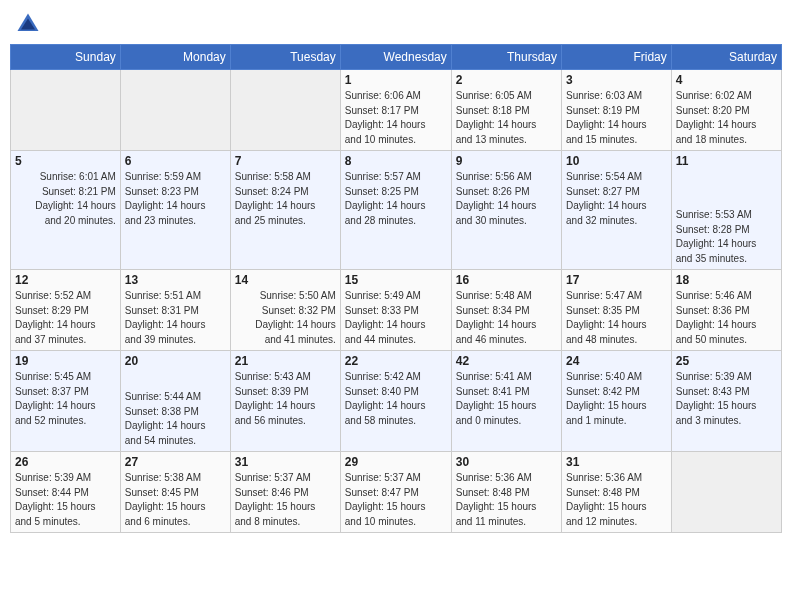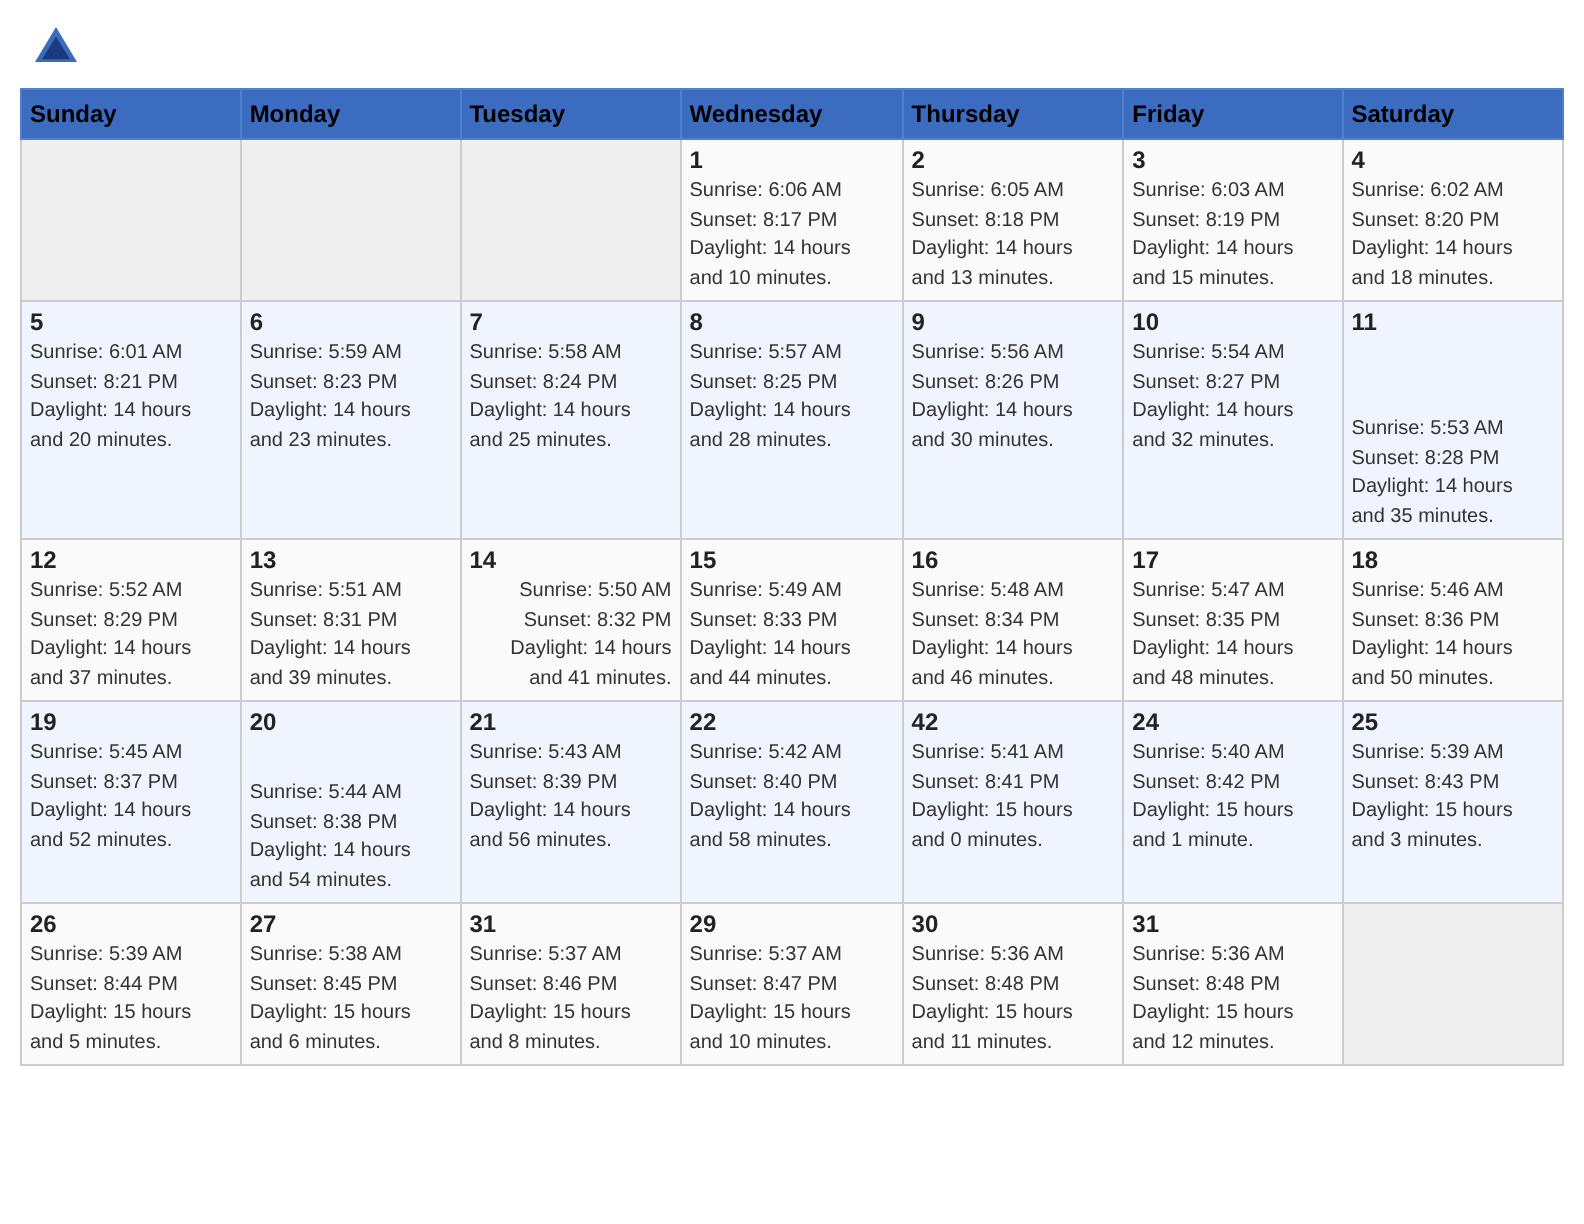--- a/index.html
+++ b/index.html
@@ -49,25 +49,25 @@
       color: #444;
       margin-top: 2px;
     }
     .calendar {
       width: 100%;
       border-collapse: collapse;
       font-size: 10.5px;
     }
     .calendar th {
       background: #3b6cc0;
-      color: #000000;
+      color: #ffffff;
       padding: 5px 4px;
-      text-align: left;
+      text-align: right;
       font-size: 12px;
-      font-weight: bold;
+      font-weight: normal;
       border: 1px solid #5080d0;
     }
     .calendar td {
       border: 1px solid #ccc;
       vertical-align: top;
       padding: 3px 4px;
       width: 113px;
       min-height: 80px;
       background: #fff;
     }
@@ -151,21 +151,21 @@
           <div class="day-num">4</div>
           <div class="day-info" style="white-space: pre-line;">Sunrise: 6:02 AM
 Sunset: 8:20 PM
 Daylight: 14 hours
 and 18 minutes.</div>
         </td>
       </tr>
       <tr>
         <td>
           <div class="day-num">5</div>
-          <div class="day-info" style="white-space: pre-line;">Sunrise: 6:01 AM
+          <div class="day-info" style="white-space: pre-line; text-align: right;">Sunrise: 6:01 AM
 Sunset: 8:21 PM
 Daylight: 14 hours
 and 20 minutes.</div>
         </td>
         <td>
           <div class="day-num">6</div>
           <div class="day-info" style="white-space: pre-line;">Sunrise: 5:59 AM
 Sunset: 8:23 PM
 Daylight: 14 hours
 and 23 minutes.</div>

